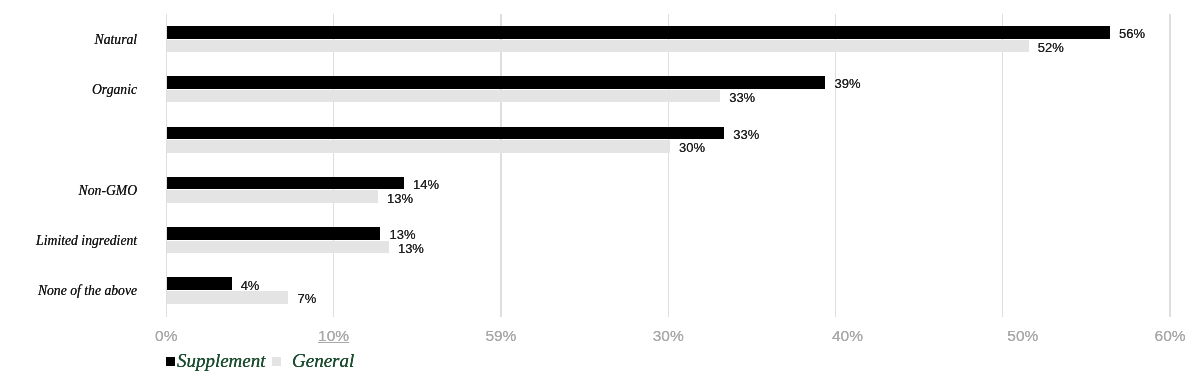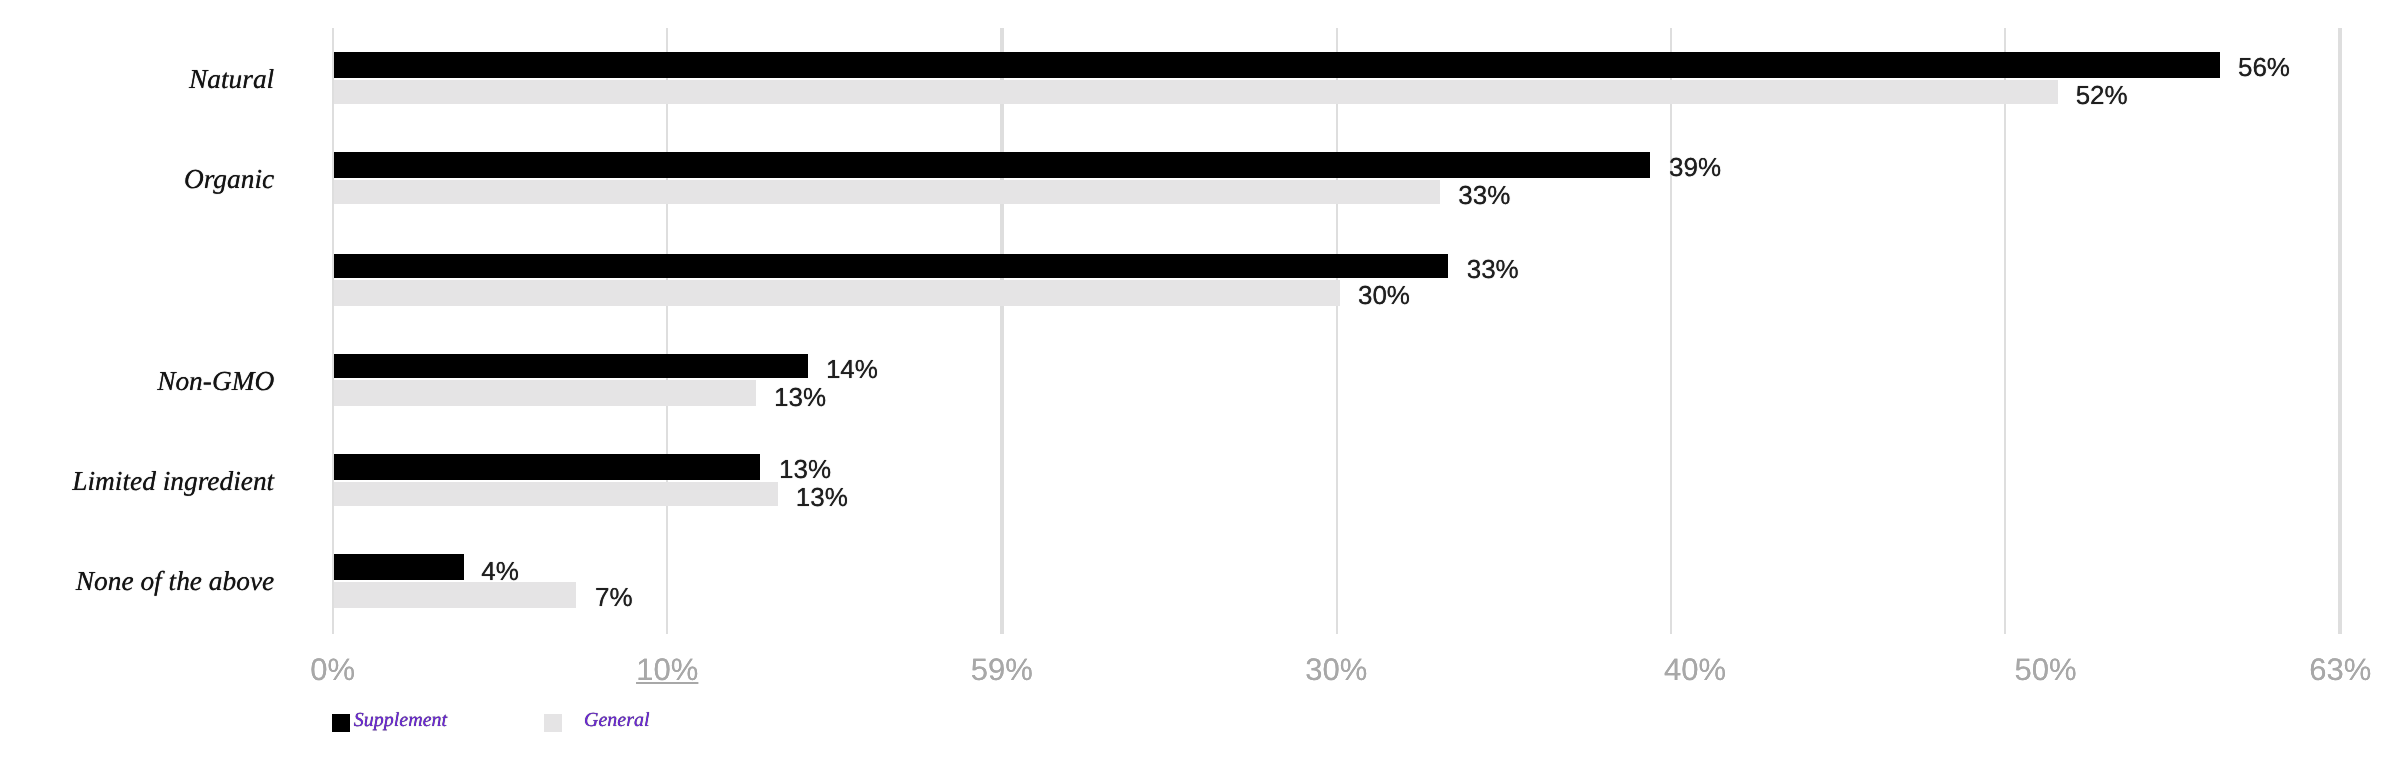--- a/index.html
+++ b/index.html
@@ -53,22 +53,22 @@
     text-shadow:0 0 0.3px #a8a8a8;
     transform:translateX(-50%);
   }
 
   
   .legend { position:absolute; left:0; top:0; width:1200px; height:386px; }
   .legend-swatch { position:absolute; top:357.2px; width:8.8px; height:8.7px; }
   .legend-label {
     position:absolute; top:354.2px;
     font-family:"Liberation Serif", serif;
-    font-style:italic; font-size:10px; line-height:14.5px;
-    color:#6d28d9; white-space:nowrap;
+    font-style:italic; font-size:19px; line-height:14.5px;
+    color:#14532d; white-space:nowrap;
     text-shadow:0 0 0.35px #141414;
   }
 </style>
 </head>
 <body>
 
 <div class="chart-area">
 
   <div class="plot">
     <div class="gridline" style="left: 165.65px;"></div>
@@ -113,21 +113,21 @@
   <div class="data-label" style="left: 387.034px; top: 191.5px;">13%</div>
   <div class="data-label" style="left: 397.909px; top: 241.8px;">13%</div>
   <div class="data-label" style="left: 297.529px; top: 292.1px;">7%</div>
 
   <div class="tick-label" style="left: 166.3px;">0%</div>
   <div class="tick-label" style="left: 333.6px; text-decoration: underline;">10%</div>
   <div class="tick-label" style="left: 500.9px;">59%</div>
   <div class="tick-label" style="left: 668.2px;">30%</div>
   <div class="tick-label" style="left: 835.5px; margin-left: 12px;">40%</div>
   <div class="tick-label" style="left: 1002.8px; margin-left: 20px;">50%</div>
-  <div class="tick-label" style="left: 1170.1px;">63%</div>
+  <div class="tick-label" style="left: 1170.1px;">60%</div>
 
   <div class="legend">
     <span class="legend-swatch" style="left: 165.9px; background: rgb(0, 0, 0);"></span>
     <span class="legend-label" style="left: 176.9px;">Supplement</span>
     <span class="legend-swatch" style="left: 271.9px; background: rgb(229, 228, 229);"></span>
     <span class="legend-label" style="left: 292px;">General</span>
   </div>
 
 </div>
 

